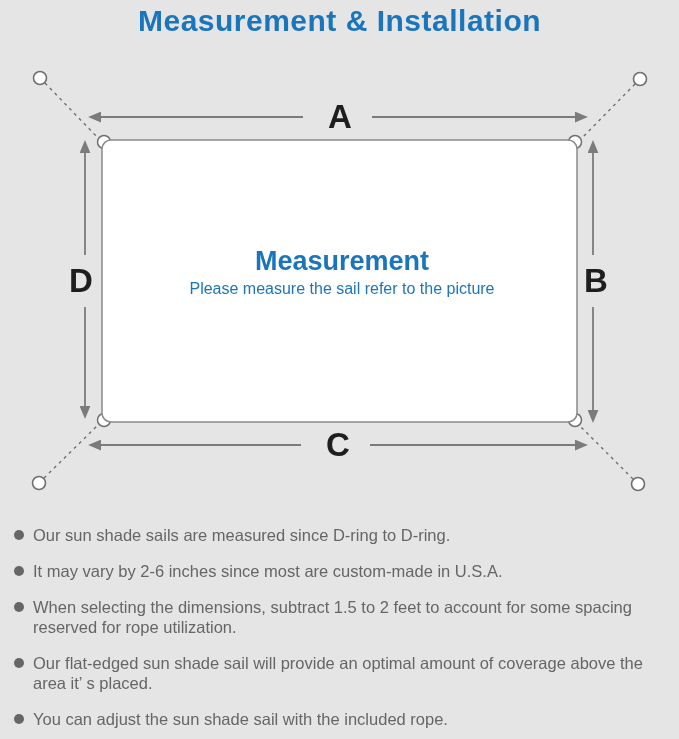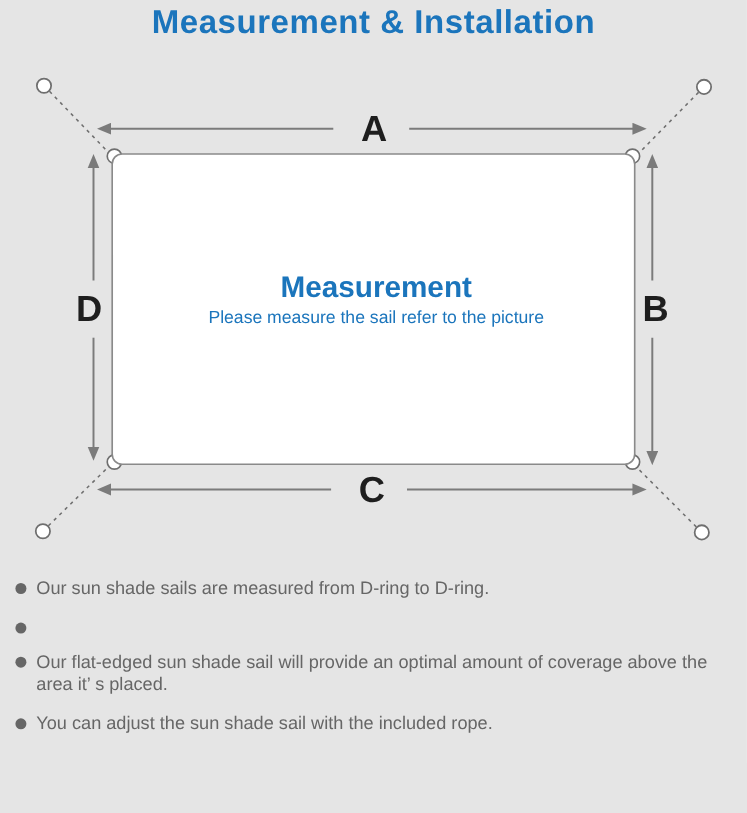--- a/index.html
+++ b/index.html
@@ -120,24 +120,29 @@
     <text class="dim-label" x="338" y="396">C</text>
     <text class="dim-label" x="81" y="232">D</text>
 
     <text class="center-heading" x="342" y="210">Measurement</text>
     <text class="center-subtitle" x="342" y="234">Please measure the sail refer to the picture</text>
   </svg>
 
   <ul class="notes">
     <li>
       <span class="dot"></span>
-      <span class="note-text">Our sun shade sails are measured from D-ring to D-ring.</span>
+      <span class="note-text">Our sun shade sails are measured since D-ring to D-ring.</span>
     </li>
     <li>
       <span class="dot"></span>
+      <span class="note-text">It may vary by 2-6 inches since most are custom-made in U.S.A.</span>
+    </li>
+    <li>
+      <span class="dot"></span>
+      <span class="note-text">When selecting the dimensions, subtract 1.5 to 2 feet to account for some spacing reserved for rope utilization.</span>
     </li>
     <li>
       <span class="dot"></span>
       <span class="note-text">Our flat-edged sun shade sail will provide an optimal amount of coverage above the area it’ s placed.</span>
     </li>
     <li>
       <span class="dot"></span>
       <span class="note-text">You can adjust the sun shade sail with the included rope.</span>
     </li>
   </ul>

